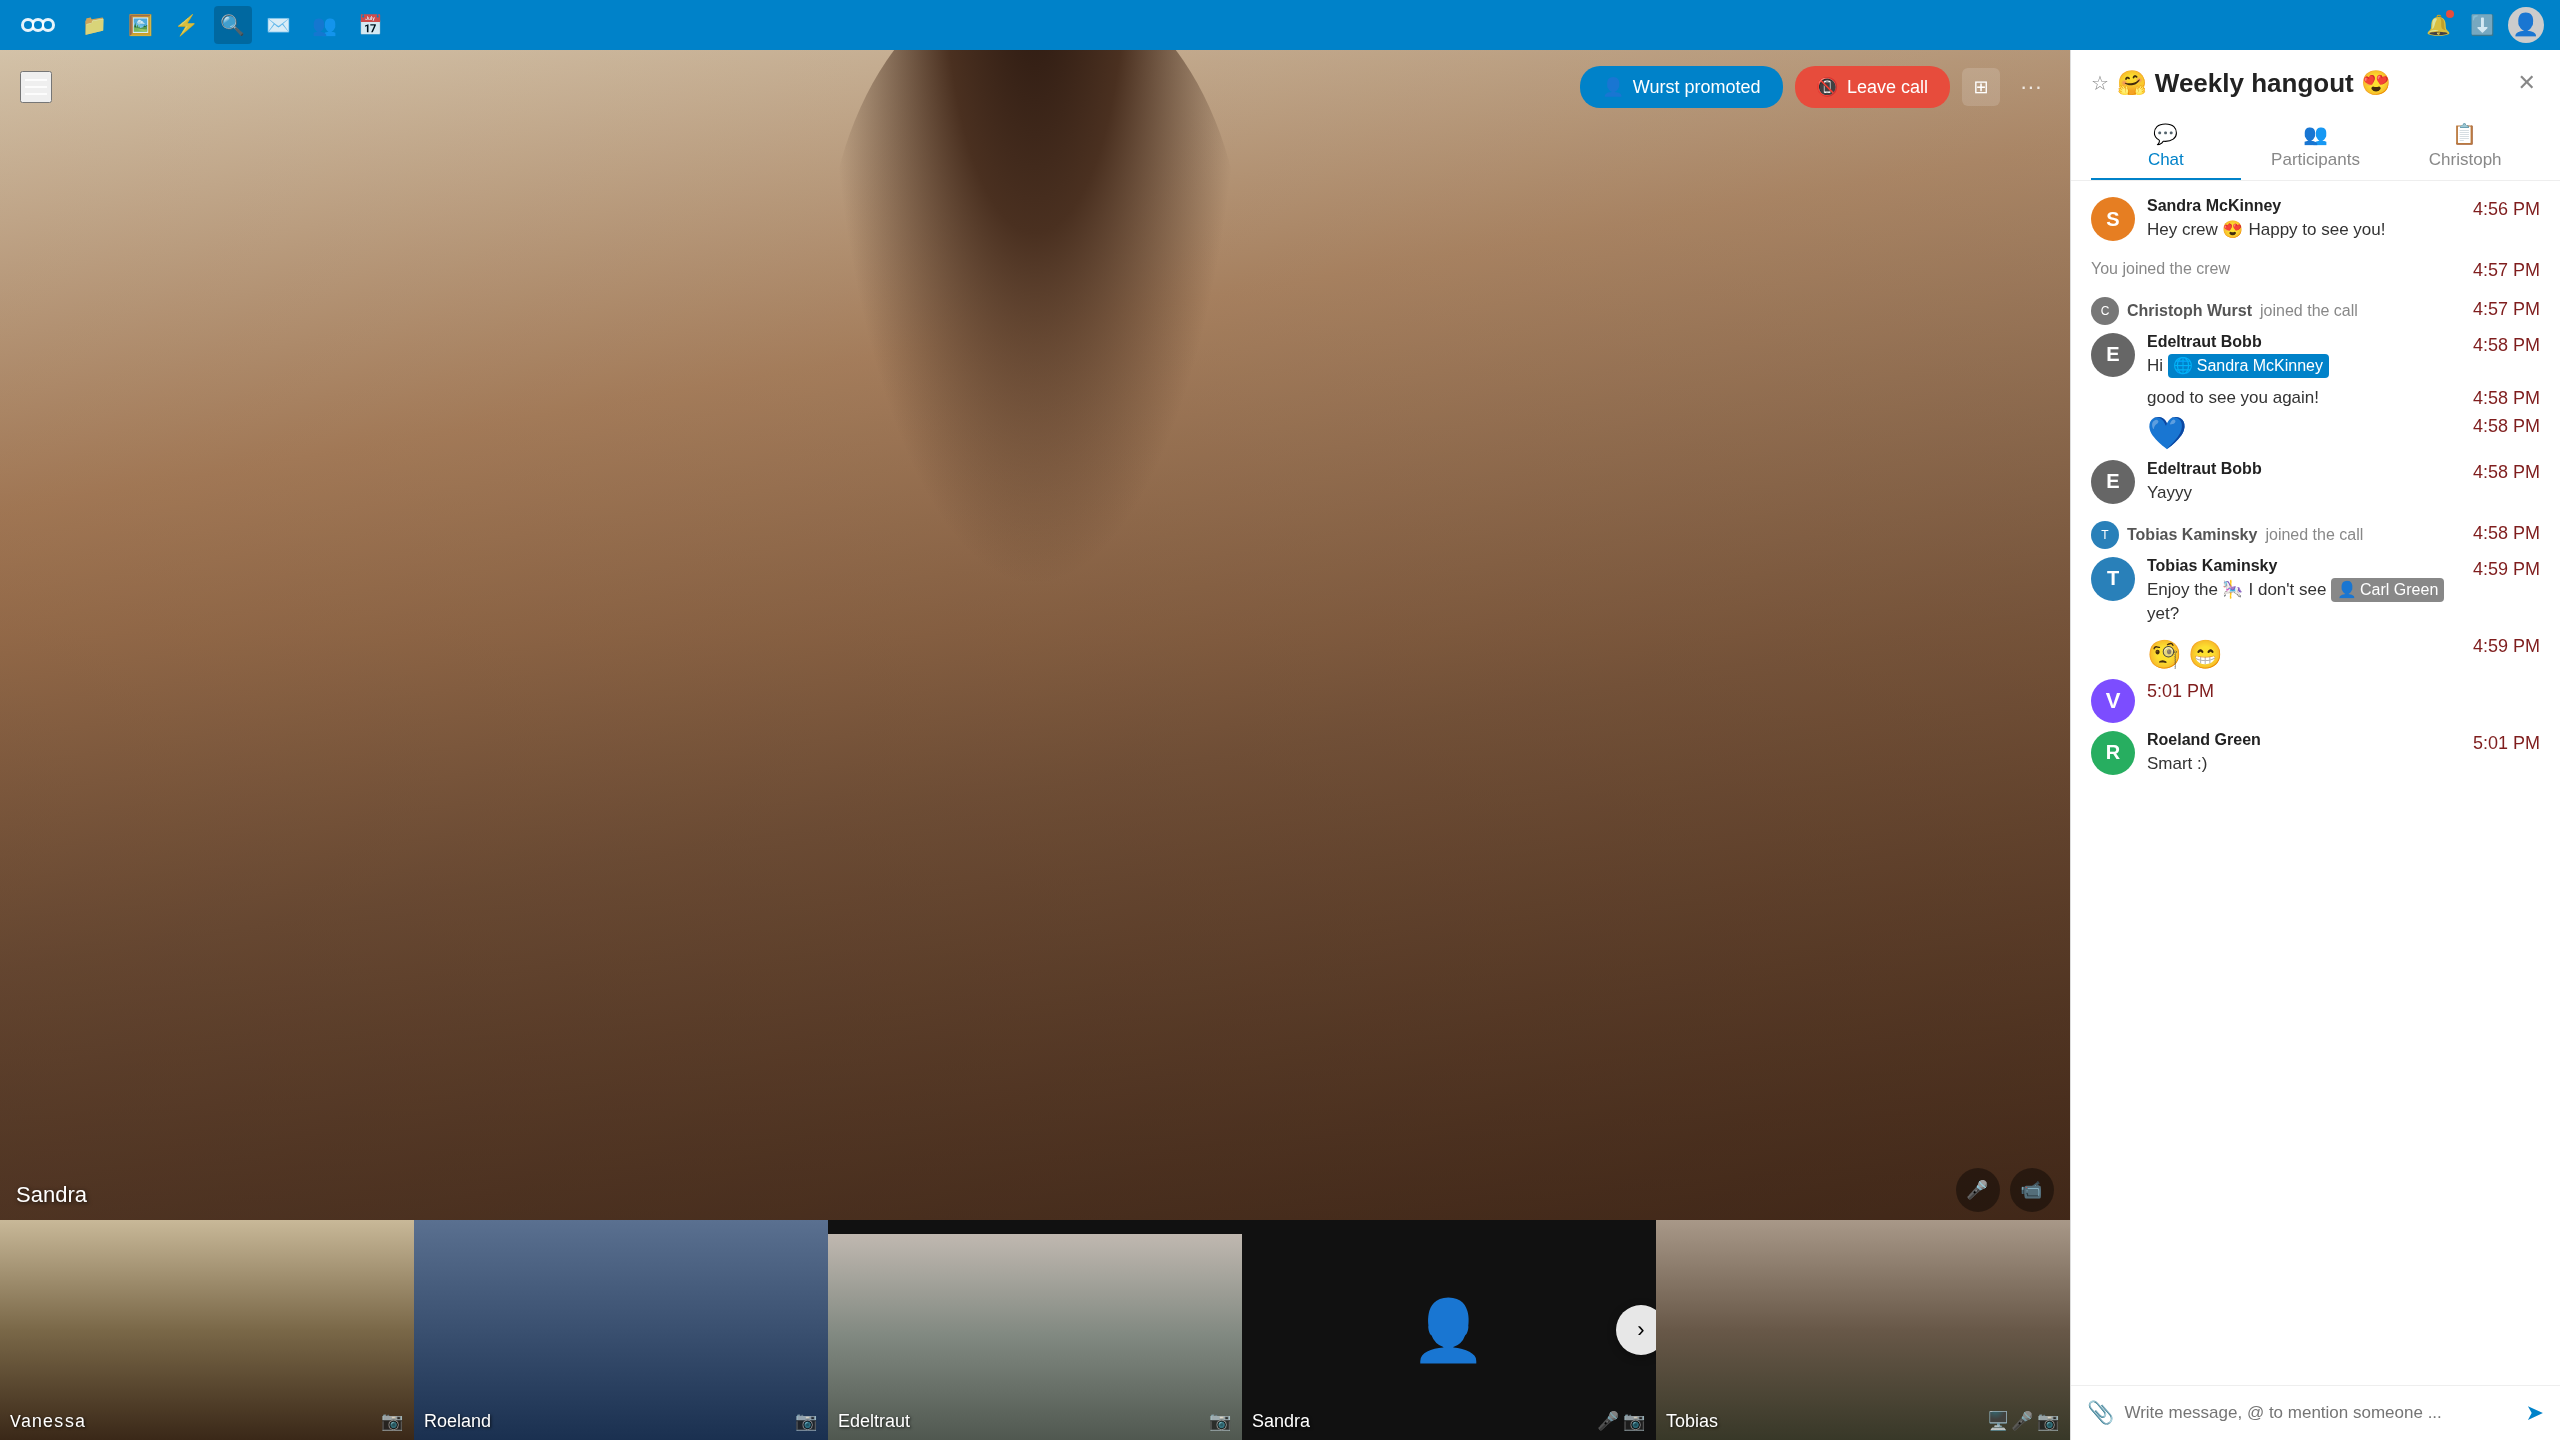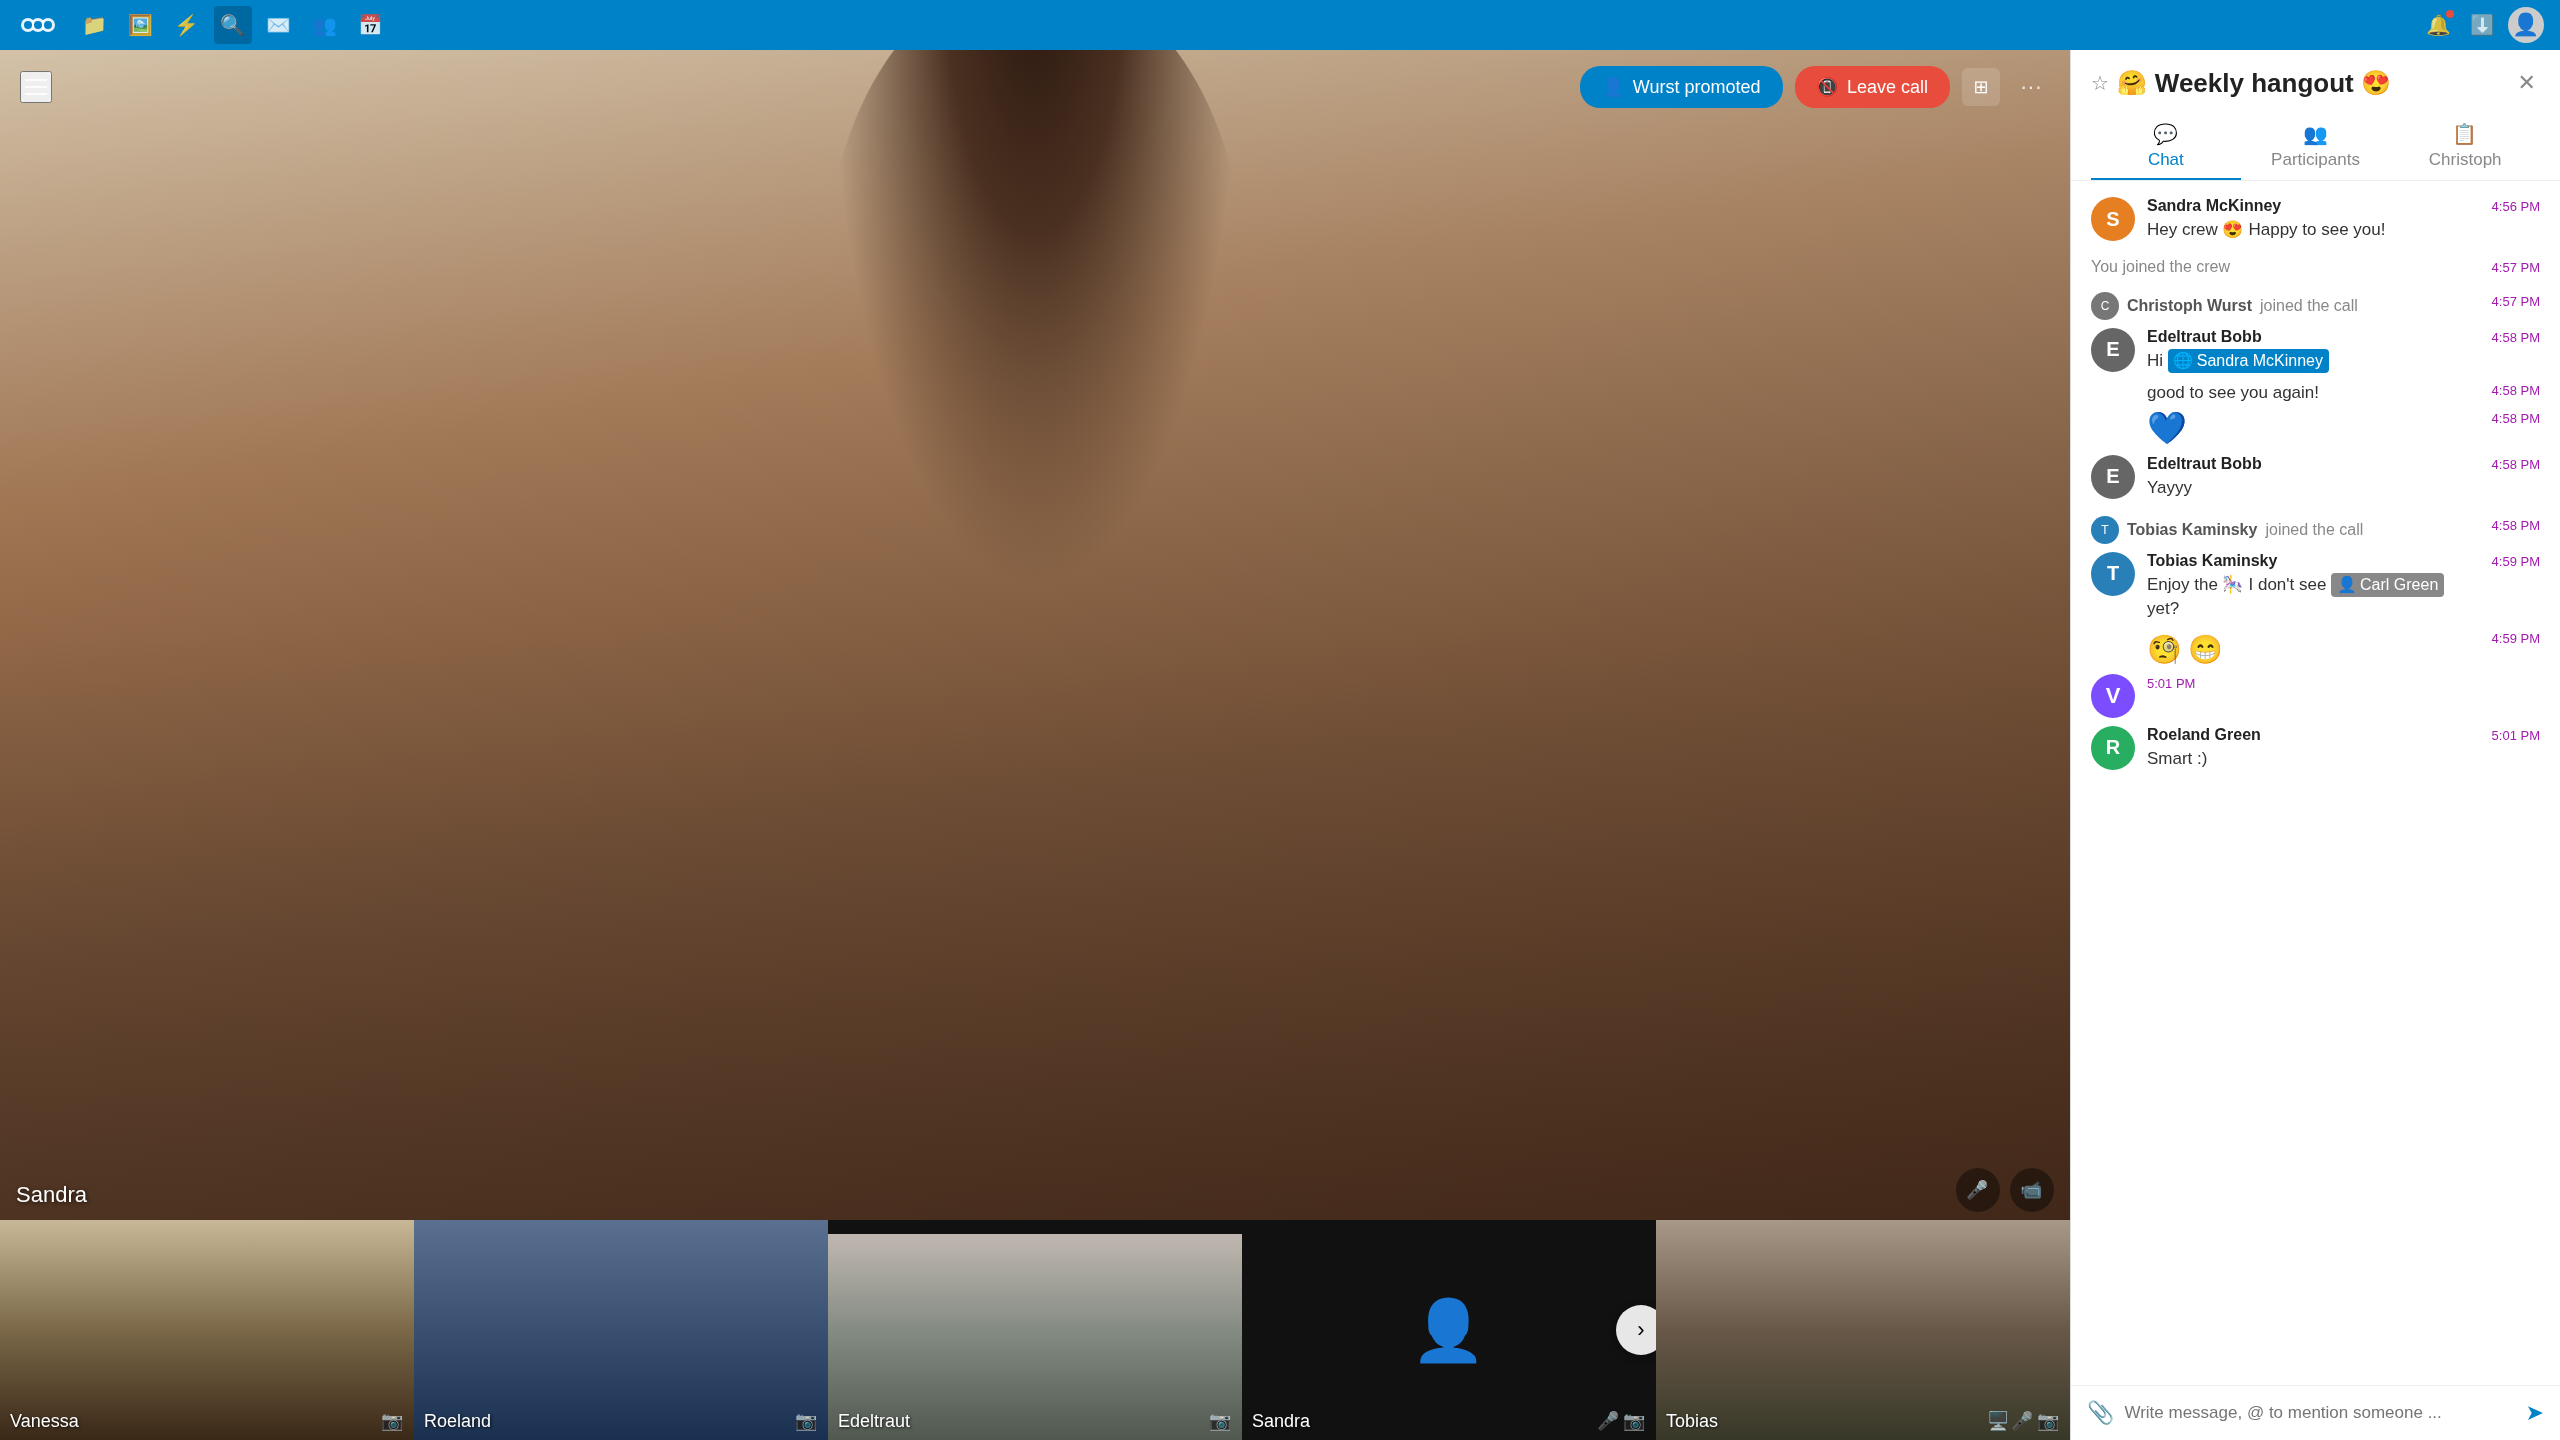--- a/index.html
+++ b/index.html
@@ -294,21 +294,21 @@
     .msg-avatar.vanessa { background: #7c4dff; font-size: 22px; }
     .msg-content { flex: 1; }
     .msg-sender {
       font-size: 16px; font-weight: 600; color: #222;
       margin-bottom: 3px;
     }
     .msg-text {
       font-size: 17px; color: #333; line-height: 1.4;
     }
     .msg-time {
-      font-size: 13px; color: #a21caf;
+      font-size: 18px; color: #7f1d1d;
       flex-shrink: 0;
       align-self: flex-start;
       padding-top: 2px;
     }
     .system-msg {
       font-size: 16px; color: #888;
       text-align: center;
     }
     .mention-tag {
       background: #0082c9;
@@ -341,21 +341,21 @@
     .chat-input {
       flex: 1;
       border: none;
       outline: none;
       font-size: 17px;
       color: #888;
     }
     .send-btn { font-size: 22px; color: #0082c9; cursor: pointer; background: none; border: none; }
 
     
-    .thumb-vanessa { background: linear-gradient(180deg, #d4c090 0%, #8a7050 100%); }
+    .thumb-vanessa { background: linear-gradient(180deg, #d4c090 0%, #8a7050 100%); font-family: Liberation Mono, monospace; }
     .thumb-roeland { background: linear-gradient(180deg, #4a6080 0%, #2a4060 100%); }
     .thumb-edeltraut { background: linear-gradient(180deg, #c8c0b8 0%, #8a8078 100%); margin-top: 14px; }
     .thumb-tobias { background: linear-gradient(180deg, #b0a898 0%, #6a6050 100%); }
 
     
     .chat-messages::-webkit-scrollbar { width: 6px; }
     .chat-messages::-webkit-scrollbar-track { background: #f5f5f5; }
     .chat-messages::-webkit-scrollbar-thumb { background: #ccc; border-radius: 3px; }
   </style>
 </head>

